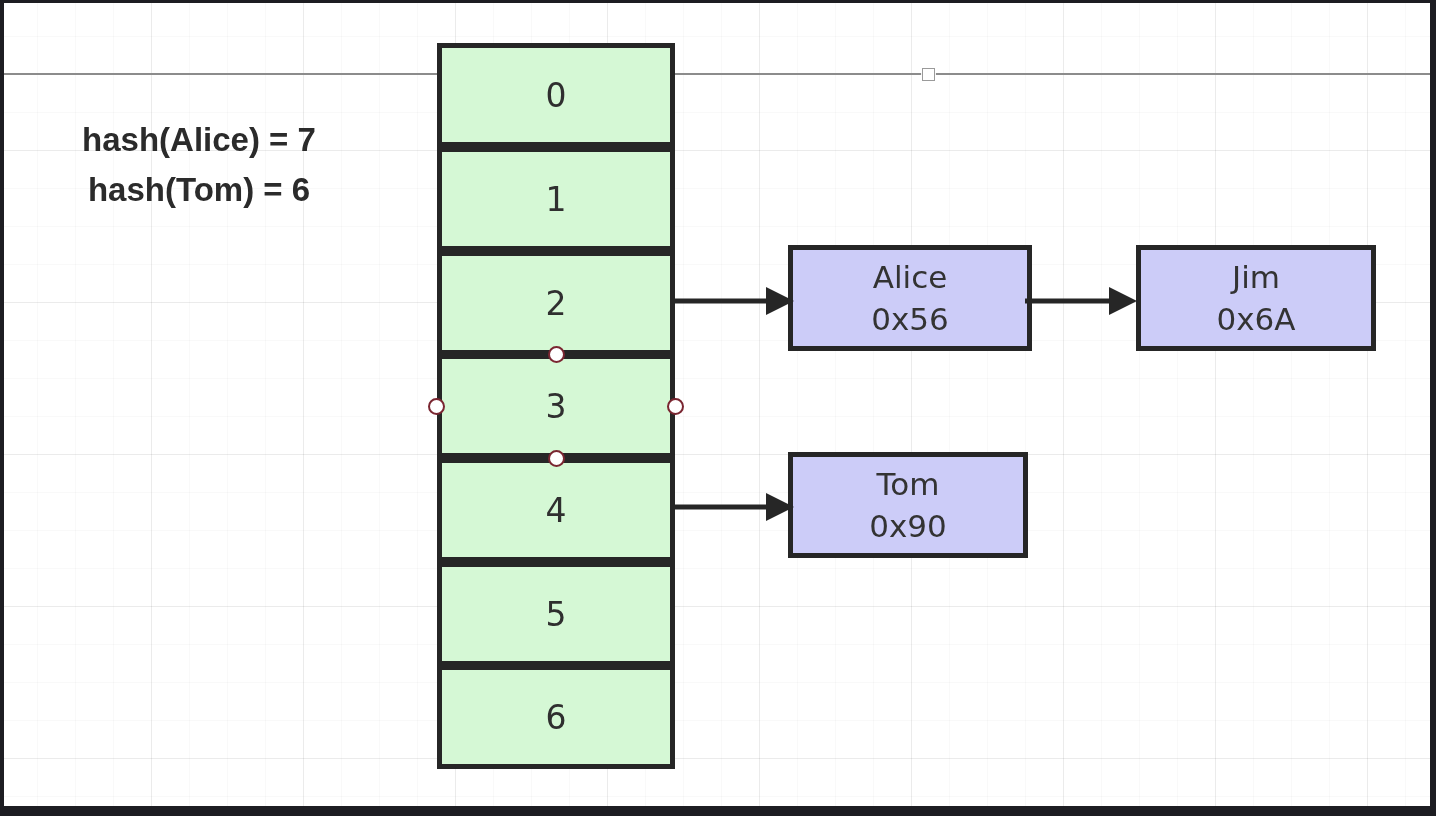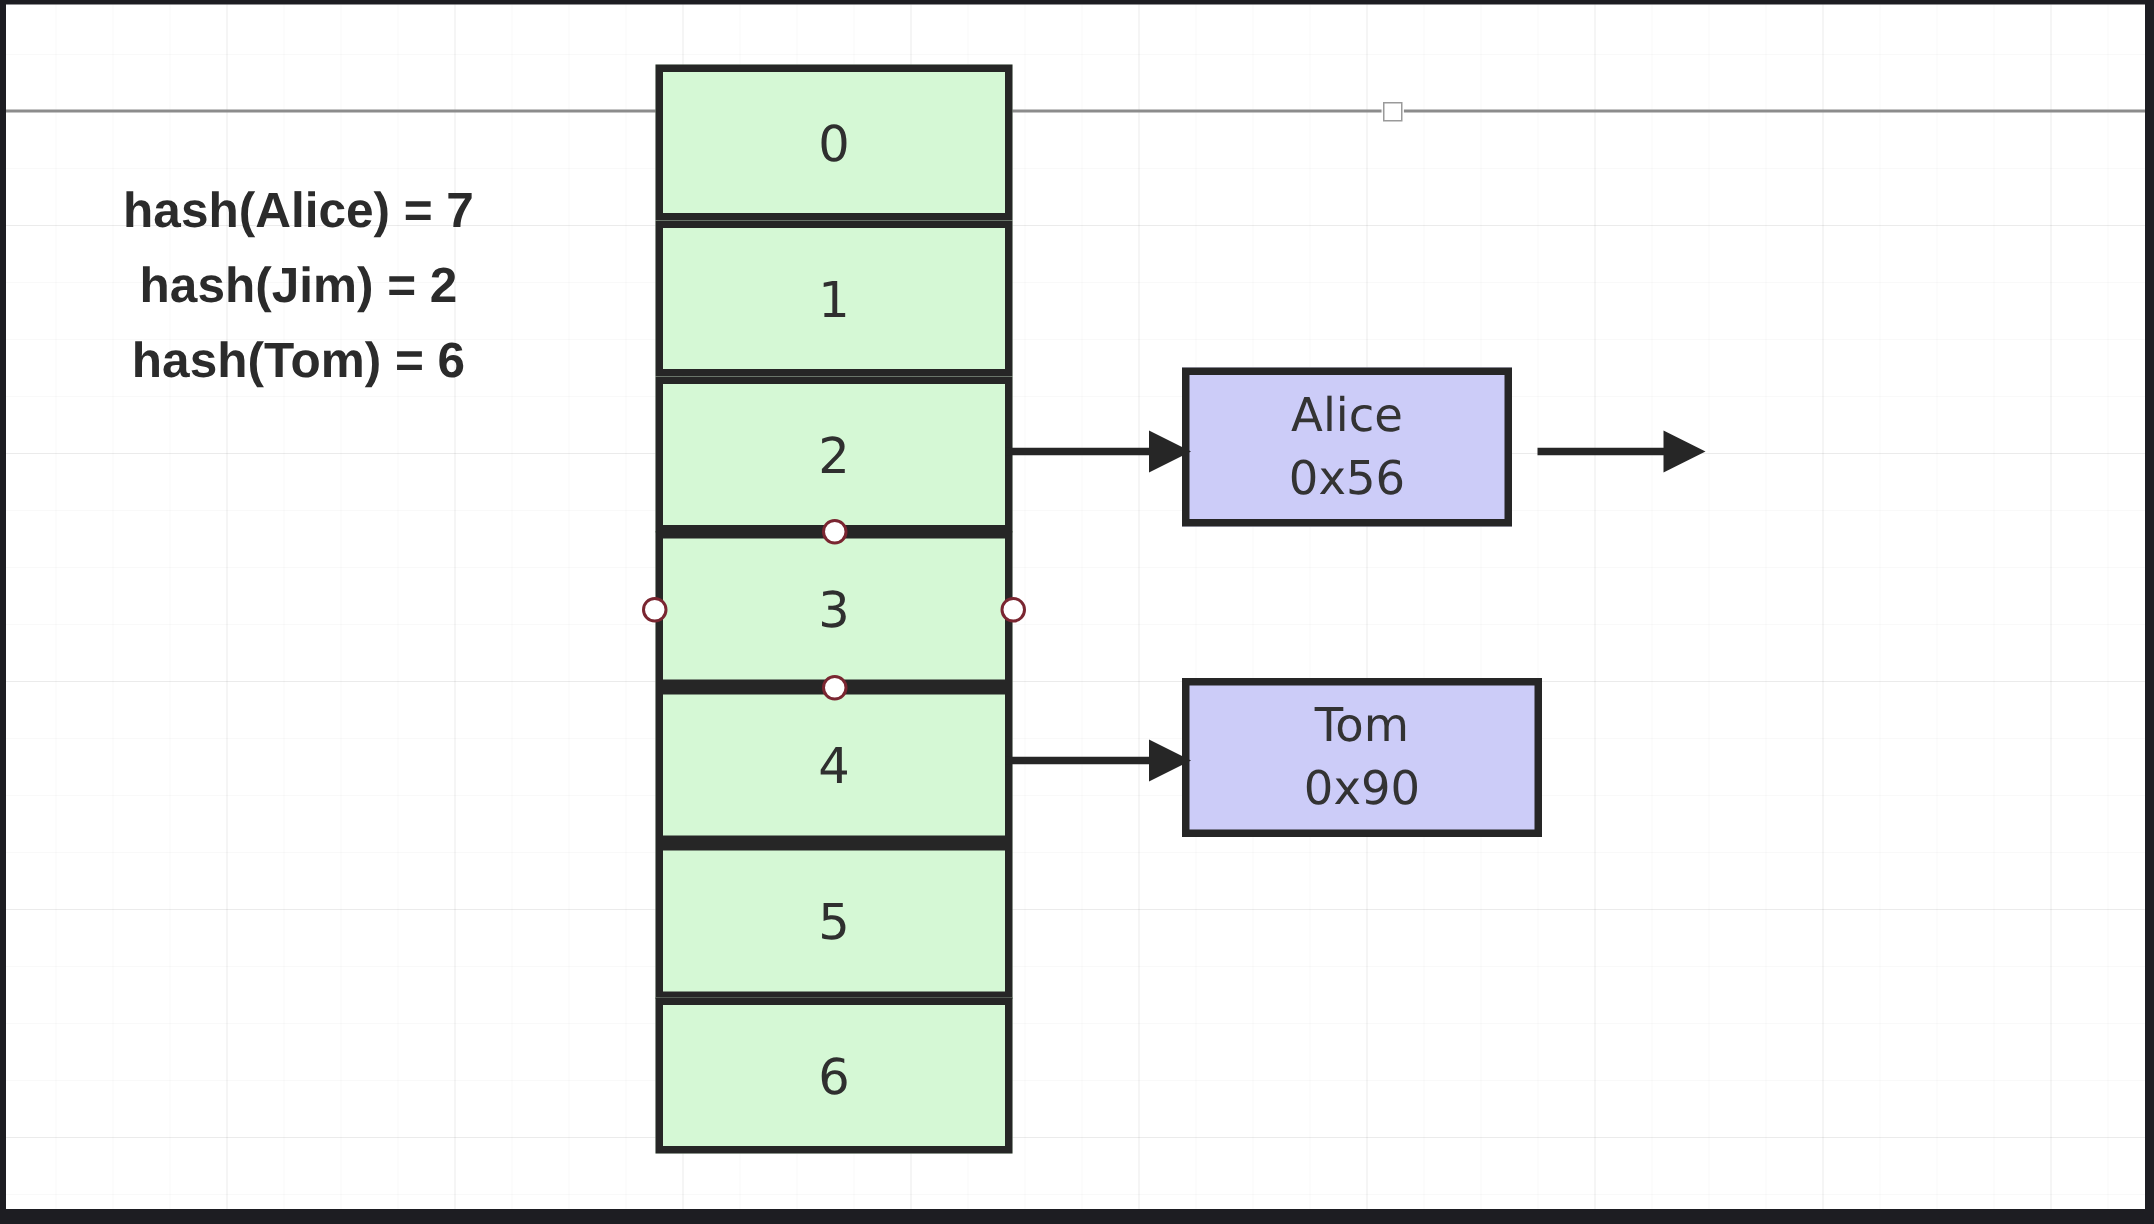--- a/index.html
+++ b/index.html
@@ -141,21 +141,20 @@
 
 <div id="app">
 
   <div id="canvas">
 
     <div class="guide-line" style="top:70px;"></div>
     <div class="guide-handle" style="left:918px; top:65px;"></div>
 
     <div id="hash-legend">
       <div>hash(Alice) = 7</div>
-      <div>hash(Jim) = 2</div>
       <div>hash(Tom) = 6</div>
     </div>
 
     <div id="bucket-array">
       <div class="bucket-cell" style="top:0px;   height:104px;">
         <span class="cell-label">0</span>
       </div>
       <div class="bucket-cell" style="top:104px; height:104px;">
         <span class="cell-label">1</span>
       </div>
@@ -174,25 +173,29 @@
       <div class="bucket-cell" style="top:622px; height:104px;">
         <span class="cell-label">6</span>
       </div>
 
       <div class="conn-handle" style="left:111px; top:303px;"></div>
       <div class="conn-handle" style="left:-9px;  top:355px;"></div>
       <div class="conn-handle" style="left:230px; top:355px;"></div>
       <div class="conn-handle" style="left:111px; top:407px;"></div>
     </div>
 
-    <div class="node-box" style="left:784px; top:242px; width:220px; height:106px;">
+    <div class="node-box" style="left:784px; top:242px; width:244px; height:106px;">
       <span>Alice</span>
       <span>0x56</span>
     </div>
 
+    <div class="node-box" style="left:1132px; top:242px; width:240px; height:106px;">
+      <span>Jim</span>
+      <span>0x6A</span>
+    </div>
 
     <div class="node-box" style="left:784px; top:449px; width:240px; height:106px;">
       <span>Tom</span>
       <span>0x90</span>
     </div>
 
     <svg class="arrow-svg" style="left:664px; top:278px;" width="130" height="40" viewBox="0 0 130 40">
       <line x1="2" y1="20" x2="100" y2="20" stroke="#262626" stroke-width="5"></line>
       <polygon points="98,6 126,20 98,34" fill="#262626"></polygon>
     </svg>

